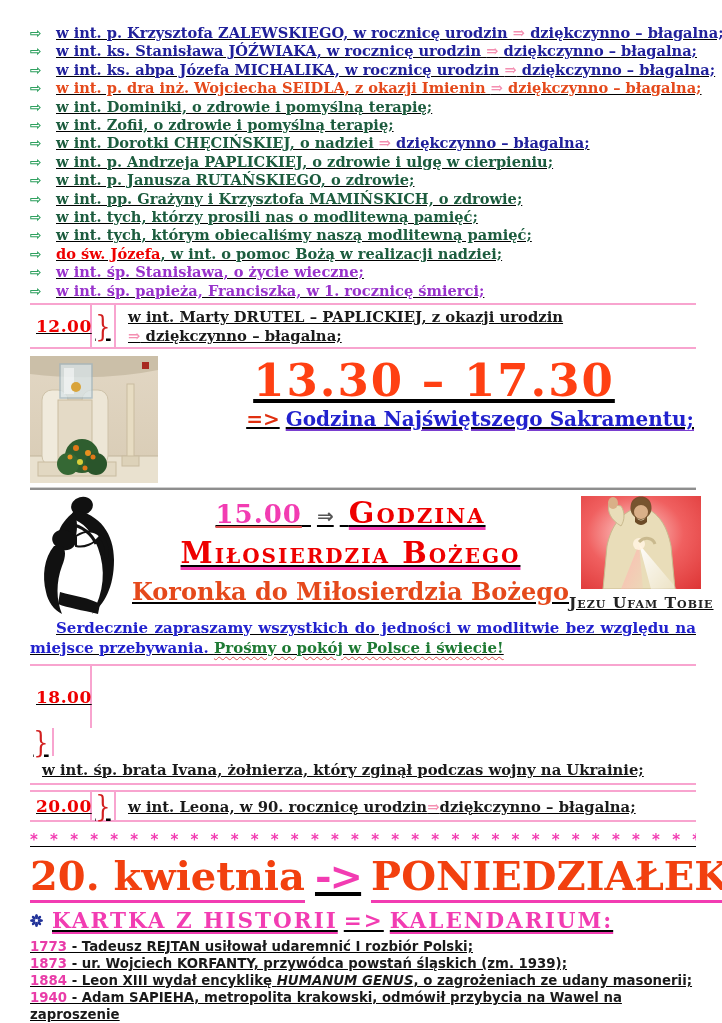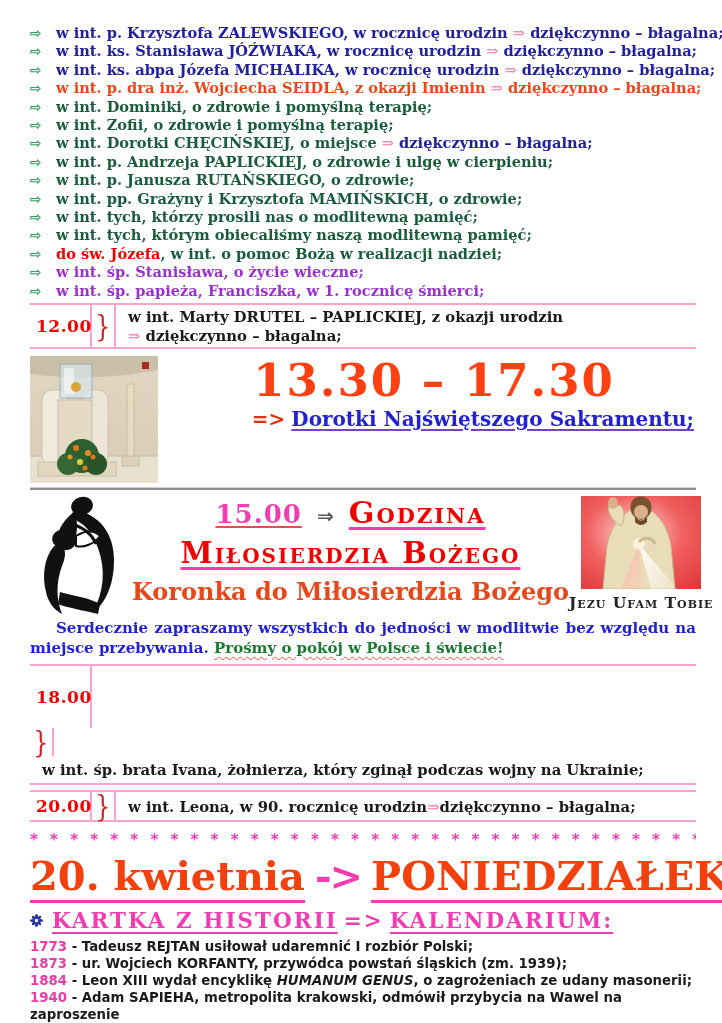--- a/index.html
+++ b/index.html
@@ -5,20 +5,21 @@
   html,body{margin:0;padding:0;background:#fff;}
   .page{
     position:relative;
     width:722px;height:1023px;
     background:#fff;
     overflow:hidden;
     font-family:"DejaVu Serif", serif;
     font-weight:bold;
     box-sizing:border-box;
     padding:24px 26px 16px 30px;
+    text-decoration:underline;
   }
   
   .c-navy{color:var(--navy);} .c-orange_red{color:var(--orange_red);}
   .c-dark_green{color:var(--dark_green);} .c-red{color:var(--red);}
   .c-purple{color:var(--purple);} .c-arrow_pink{color:var(--arrow_pink);}
   .c-black{color:var(--black);}
 
   
   .intentions{line-height:18.4px;font-size:14.6px;}
   .int-line{white-space:nowrap;}
@@ -146,21 +147,21 @@
 
 <div class="page">
 
   <div class="intentions" id="intentions">
       <div class="int-line"><span class="int-bullet">⇨</span><span class="c-navy">w int. p. Krzysztofa ZALEWSKIEGO, w rocznicę urodzin </span><span class="c-arrow_pink">⇒</span><span class="c-navy"> dziękczynno – błagalna;</span></div>
       <div class="int-line"><span class="int-bullet">⇨</span><span class="c-navy">w int. ks. Stanisława JÓŹWIAKA, w rocznicę urodzin </span><span class="c-arrow_pink">⇒</span><span class="c-navy"> dziękczynno – błagalna;</span></div>
       <div class="int-line"><span class="int-bullet">⇨</span><span class="c-navy">w int. ks. abpa Józefa MICHALIKA, w rocznicę urodzin </span><span class="c-arrow_pink">⇒</span><span class="c-navy"> dziękczynno – błagalna;</span></div>
       <div class="int-line"><span class="int-bullet">⇨</span><span class="c-orange_red">w int. p. dra inż. Wojciecha SEIDLA, z okazji Imienin </span><span class="c-arrow_pink">⇒</span><span class="c-orange_red"> dziękczynno – błagalna;</span></div>
       <div class="int-line"><span class="int-bullet">⇨</span><span class="c-dark_green">w int. Dominiki, o zdrowie i pomyślną terapię;</span></div>
       <div class="int-line"><span class="int-bullet">⇨</span><span class="c-dark_green">w int. Zofii, o zdrowie i pomyślną terapię;</span></div>
-      <div class="int-line"><span class="int-bullet">⇨</span><span class="c-dark_green">w int. Dorotki CHĘCIŃSKIEJ, o miejsce </span><span class="c-arrow_pink">⇒</span><span class="c-navy"> dziękczynno – błagalna;</span></div>
+      <div class="int-line"><span class="int-bullet">⇨</span><span class="c-dark_green">w int. Dorotki CHĘCIŃSKIEJ, o nadziei </span><span class="c-arrow_pink">⇒</span><span class="c-navy"> dziękczynno – błagalna;</span></div>
       <div class="int-line"><span class="int-bullet">⇨</span><span class="c-dark_green">w int. p. Andrzeja PAPLICKIEJ, o zdrowie i ulgę w cierpieniu;</span></div>
       <div class="int-line"><span class="int-bullet">⇨</span><span class="c-dark_green">w int. p. Janusza RUTAŃSKIEGO, o zdrowie;</span></div>
       <div class="int-line"><span class="int-bullet">⇨</span><span class="c-dark_green">w int. pp. Grażyny i Krzysztofa MAMIŃSKICH, o zdrowie;</span></div>
       <div class="int-line"><span class="int-bullet">⇨</span><span class="c-dark_green">w int. tych, którzy prosili nas o modlitewną pamięć;</span></div>
       <div class="int-line"><span class="int-bullet">⇨</span><span class="c-dark_green">w int. tych, którym obiecaliśmy naszą modlitewną pamięć;</span></div>
       <div class="int-line"><span class="int-bullet">⇨</span><span class="c-red">do św. Józefa</span><span class="c-dark_green">, w int. o pomoc Bożą w realizacji nadziei;</span></div>
       <div class="int-line"><span class="int-bullet">⇨</span><span class="c-purple">w int. śp. Stanisława, o życie wieczne;</span></div>
       <div class="int-line"><span class="int-bullet">⇨</span><span class="c-purple">w int. śp. papieża, Franciszka, w 1. rocznicę śmierci;</span></div>
     </div>
 
@@ -207,21 +208,21 @@
           <circle cx="50" cy="106" r="3" fill="#D9CE3A"></circle>
             <circle cx="63" cy="101" r="2.5" fill="#E07818"></circle>
           <circle cx="40" cy="101" r="2.5" fill="#E8901F"></circle>
             <circle cx="55" cy="112" r="2.5" fill="#E07818"></circle>
         </g>
       </svg>
     </div>
     <div class="czas-col">
       <div class="czas-hours">13.30 – 17.30</div>
       <div class="czas-place">
-        <span class="arr">=&gt;</span><span class="place">Dorotki Najświętszego  Sakramentu;</span>
+        <span class="arr">=&gt;</span><span class="place">Godzina Najświętszego  Sakramentu;</span>
       </div>
     </div>
   </div>
 
   <div class="rule-gray"></div>
 
   <div class="godz">
     <div class="godz-left">
       <svg width="100" height="120" viewBox="0 0 100 120">
         <g fill="#111">

